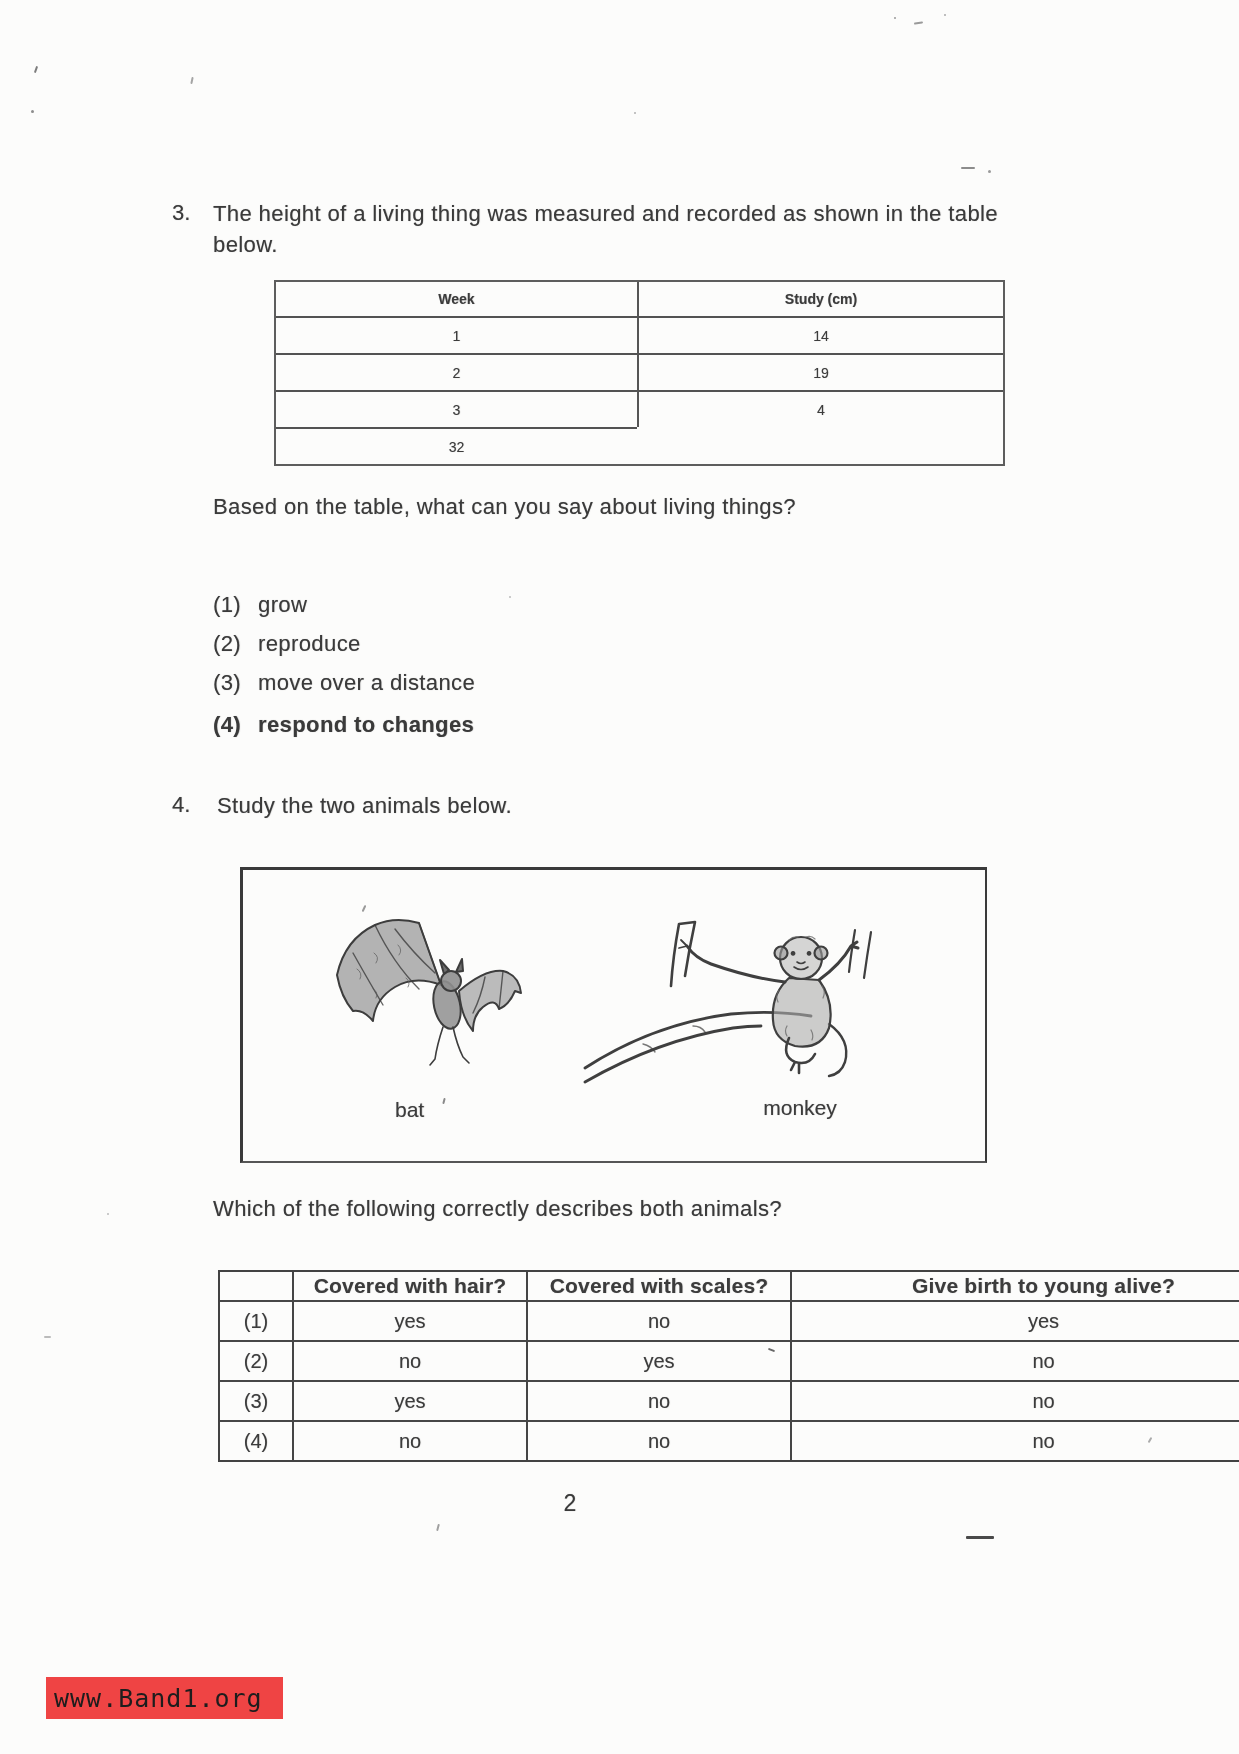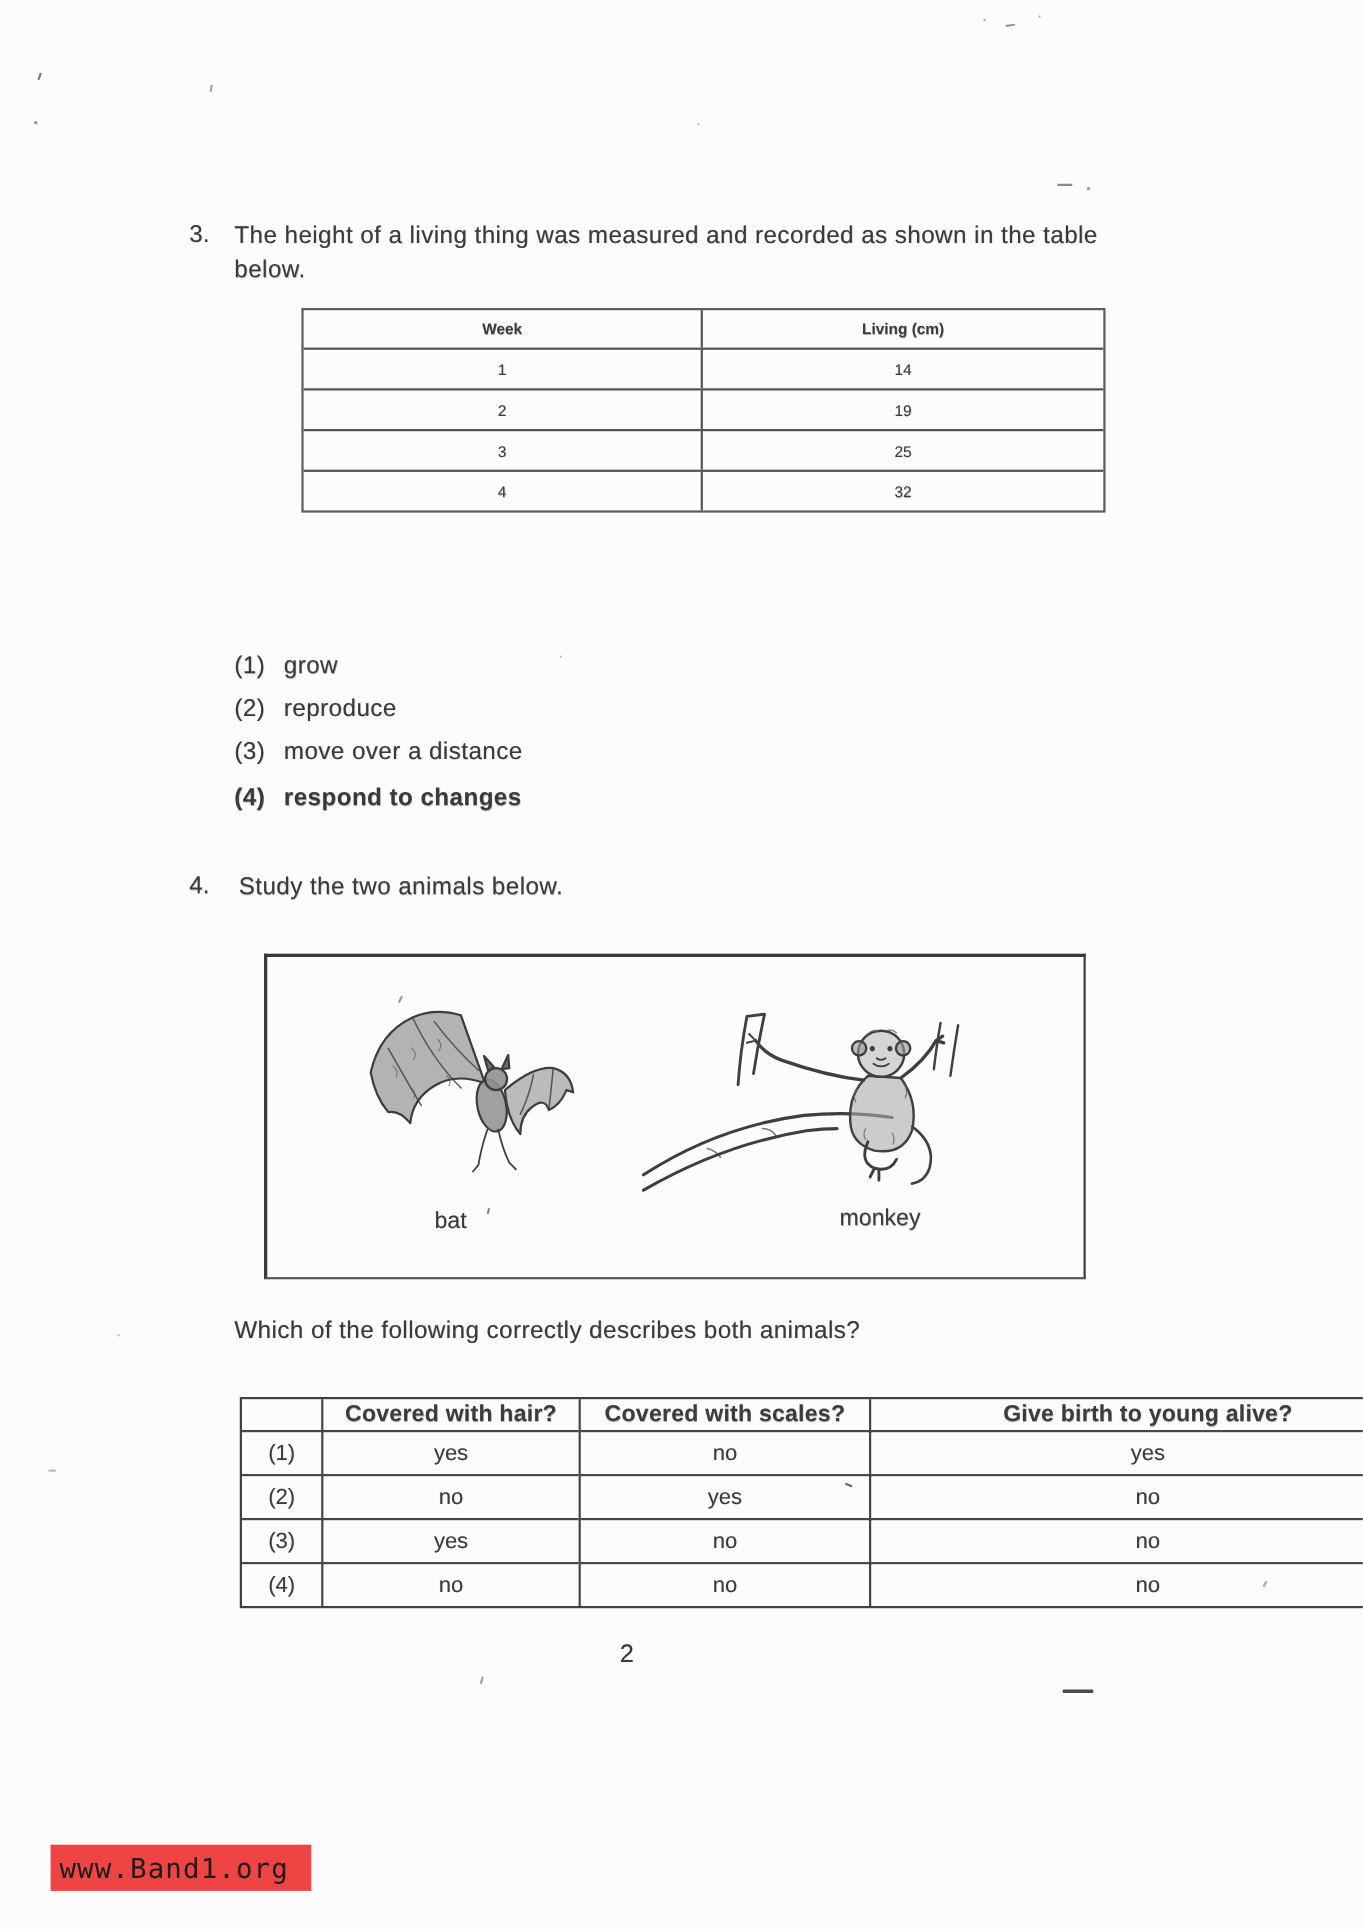--- a/index.html
+++ b/index.html
@@ -72,31 +72,31 @@
 <body>
 
 <div class="page">
 
   <div class="abs qnum" style="left:172px;top:200px;">3.</div>
   <div class="abs txt" style="left:213px;top:200px;">The height of a living thing was measured and recorded as shown in the table</div>
   <div class="abs txt" style="left:213px;top:231px;">below.</div>
 
   <div class="abs t1">
     <div class="c hd">Week</div>
-    <div class="c hd">Living (cm)</div>
+    <div class="c hd">Study (cm)</div>
     <div class="c">1</div>
     <div class="c">14</div>
     <div class="c">2</div>
     <div class="c">19</div>
     <div class="c">3</div>
-    <div class="c">25</div>
     <div class="c">4</div>
     <div class="c">32</div>
   </div>
 
+  <div class="abs txt" style="left:213px;top:493px;">Based on the table, what can you say about living things?</div>
 
   <div class="abs txt opt" style="top:591px;">
     <span class="optlabel">(1)</span><span>grow</span>
   </div>
   <div class="abs txt opt" style="top:630px;">
     <span class="optlabel">(2)</span><span>reproduce</span>
   </div>
   <div class="abs txt opt" style="top:669px;">
     <span class="optlabel">(3)</span><span>move over a distance</span>
   </div>

